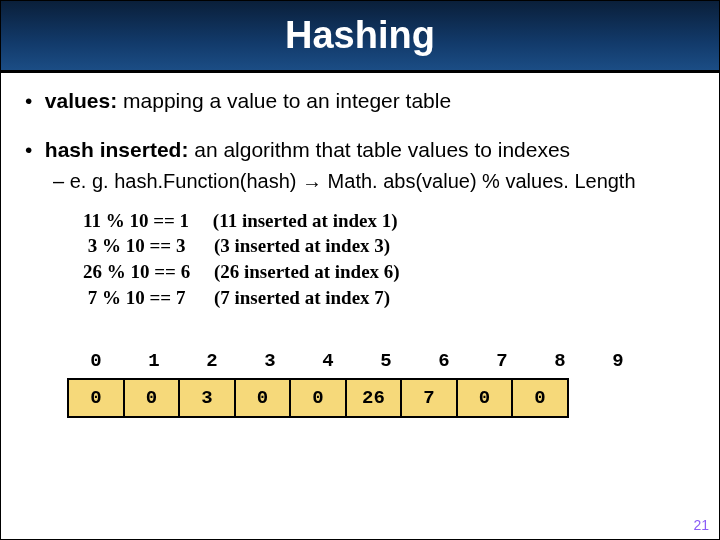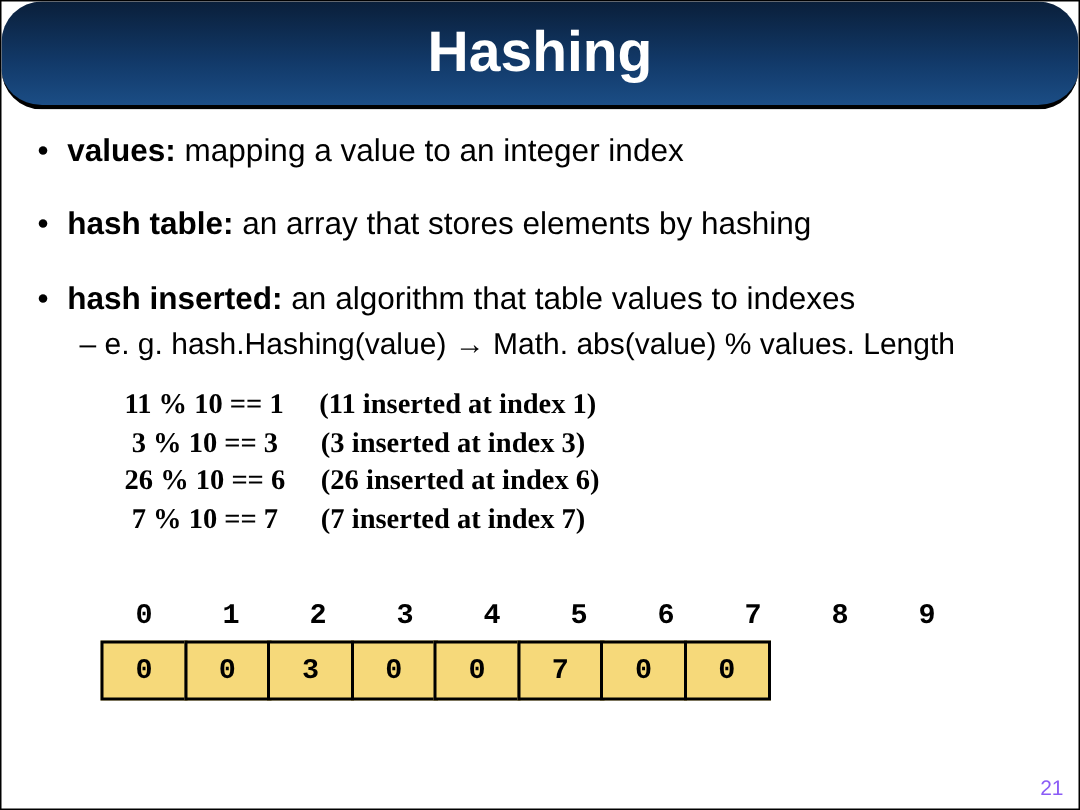--- a/index.html
+++ b/index.html
@@ -3,21 +3,20 @@
 <meta charset="utf-8">
 <style>
   * { box-sizing: border-box; margin: 0; padding: 0; }
   html, body { width: 720px; height: 540px; font-family: Verdana, Arial, sans-serif; background: #fff; }
   .slide { width: 720px; height: 540px; position: relative; border: 1px solid #000; }
   .title-bar {
     background: linear-gradient(to bottom, #0a1f3a 0%, #123a6a 60%, #1b4d85 100%);
     height: 72px;
     display: flex; align-items: center; justify-content: center;
     border-bottom: 3px solid #000;
-    border-radius: 27px;
   }
   .title-bar h1 { color: #fff; font-size: 38px; font-weight: bold; }
   .content { padding: 14px 24px 0 24px; font-size: 21px; color: #000; line-height: 1.3; }
   .bullet { margin-bottom: 22px; }
   .bullet .dot { display: inline-block; width: 14px; }
   .bullet .term { font-weight: bold; }
   .subbullet { margin-left: 28px; font-size: 20px; margin-top: 4px; }
   .arrow { font-family: Arial, sans-serif; }
   .mono-block {
     font-family: Liberation Serif, serif;
@@ -54,35 +53,31 @@
 
 <div class="slide">
   <div class="title-bar">
     <h1>Hashing</h1>
   </div>
 
   <div class="content">
 
     <div class="bullet">
       <span class="dot">•</span>
-      <span class="term">values:</span><span> mapping a value to an integer index</span>
+      <span class="term">values:</span><span> mapping a value to an integer table</span>
     </div>
 
-    <div class="bullet">
-      <span class="dot">•</span>
-      <span class="term">hash table:</span><span> an array that stores elements by hashing</span>
-    </div>
 
     <div class="bullet" style="margin-bottom:4px">
       <span class="dot">•</span>
       <span class="term">hash inserted:</span><span> an algorithm that table values to indexes</span>
     </div>
 
     <div class="subbullet">
-      <span>– e. g. hash.Hashing(value) </span><span class="arrow">→</span><span> Math. abs(value) % values. Length</span>
+      <span>– e. g. hash.Function(hash) </span><span class="arrow">→</span><span> Math. abs(value) % values. Length</span>
     </div>
 
     <div class="mono-block">11 % 10 == 1     (11 inserted at index 1)
  3 % 10 == 3      (3 inserted at index 3)
 26 % 10 == 6     (26 inserted at index 6)
  7 % 10 == 7      (7 inserted at index 7)</div>
 
     <div class="table-wrap">
       <div class="idx-row">
         <div class="cell">0</div>
@@ -95,20 +90,21 @@
         <div class="cell">7</div>
         <div class="cell">8</div>
         <div class="cell">9</div>
       </div>
       <div class="val-row">
         <div class="cell">0</div>
         <div class="cell">0</div>
         <div class="cell">3</div>
         <div class="cell">0</div>
         <div class="cell">0</div>
+        <div class="cell">26</div>
         <div class="cell">7</div>
         <div class="cell">0</div>
         <div class="cell">0</div>
       </div>
     </div>
 
   </div>
 
   <div class="pagenum">21</div>
 </div>

